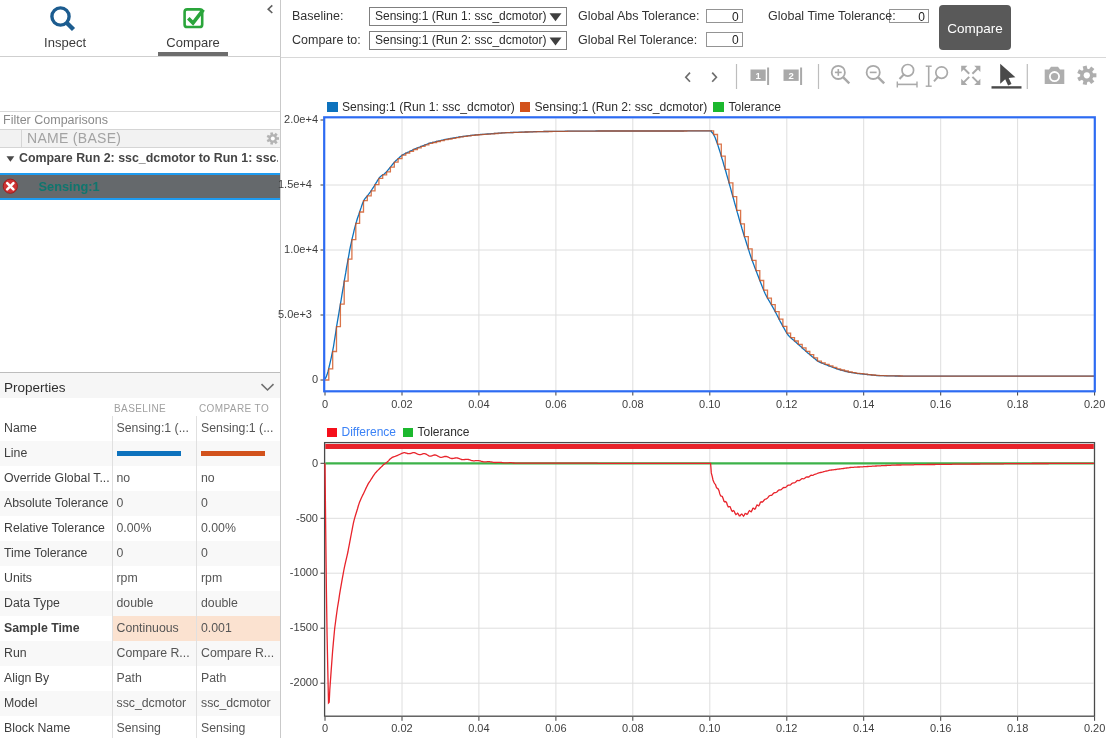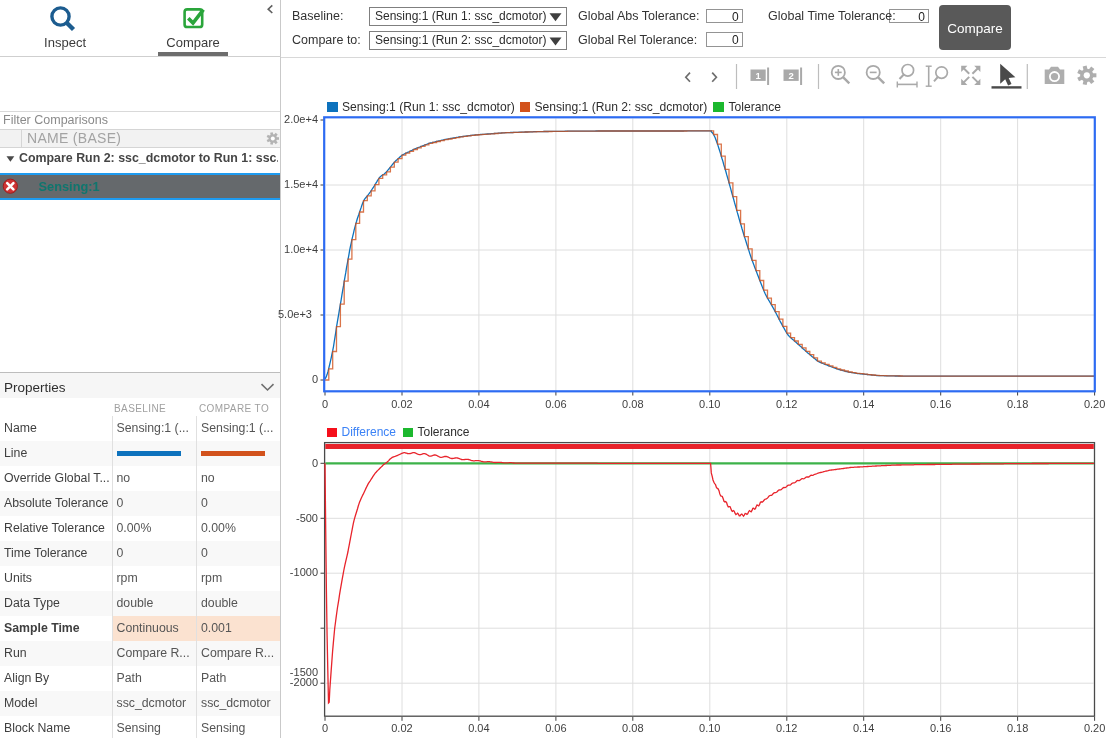--- a/index.html
+++ b/index.html
@@ -265,26 +265,26 @@
 <div class="t" style="left:534.5px;top:99.5px;font-size:12.1px;color:#2e2e2e;line-height:15.0px;">Sensing:1 (Run 2: ssc_dcmotor)</div>
 <div style="position:absolute;left:713px;top:101.5px;width:10.5px;height:10.5px;background:#1cb82e"></div>
 <div class="t" style="left:728.5px;top:99.5px;font-size:12.1px;color:#2e2e2e;line-height:15.0px;">Tolerance</div>
 <div style="position:absolute;left:327px;top:427.5px;width:9.5px;height:9.5px;background:#f50f1b"></div>
 <div class="t" style="left:341.5px;top:424.6px;font-size:12px;color:#3b82f6;line-height:14.9px;">Difference</div>
 <div style="position:absolute;left:403px;top:427.5px;width:9.5px;height:9.5px;background:#1cb82e"></div>
 <div class="t" style="left:417.5px;top:424.6px;font-size:12px;color:#2e2e2e;line-height:14.9px;">Tolerance</div>
 <div class="t" style="left:278px;top:373.2px;font-size:11px;color:#3f3f3f;line-height:13.6px;width:40px;text-align:right;">0</div>
 <div class="t" style="left:278px;top:308.2px;font-size:11px;color:#3f3f3f;line-height:13.6px;width:40px;">5.0e+3</div>
 <div class="t" style="left:278px;top:243.2px;font-size:11px;color:#3f3f3f;line-height:13.6px;width:40px;text-align:right;">1.0e+4</div>
-<div class="t" style="left:278px;top:178.2px;font-size:11px;color:#3f3f3f;line-height:13.6px;width:40px;text-align:right;">1.5e+4</div>
+<div class="t" style="left:278px;top:178.2px;font-size:11px;color:#3f3f3f;line-height:13.6px;width:40px;text-align:left;">1.5e+4</div>
 <div class="t" style="left:278px;top:113.2px;font-size:11px;color:#3f3f3f;line-height:13.6px;width:40px;text-align:right;">2.0e+4</div>
 <div class="t" style="left:278px;top:456.5px;font-size:11px;color:#3f3f3f;line-height:13.6px;width:40px;text-align:right;">0</div>
 <div class="t" style="left:278px;top:511.5px;font-size:11px;color:#3f3f3f;line-height:13.6px;width:40px;text-align:right;">-500</div>
 <div class="t" style="left:278px;top:566.4px;font-size:11px;color:#3f3f3f;line-height:13.6px;width:40px;text-align:right;">-1000</div>
-<div class="t" style="left:278px;top:621.4px;font-size:11px;color:#3f3f3f;line-height:13.6px;width:40px;text-align:right;margin-top:45px;">-1500</div>
+<div class="t" style="left:278px;top:621.4px;font-size:11px;color:#3f3f3f;line-height:13.6px;width:40px;text-align:right;">-1500</div>
 <div class="t" style="left:278px;top:676.4px;font-size:11px;color:#3f3f3f;line-height:13.6px;width:40px;text-align:right;">-2000</div>
 <div class="t" style="left:305.0px;top:397.7px;font-size:11px;color:#3f3f3f;line-height:13.6px;width:40px;text-align:center;">0</div>
 <div class="t" style="left:305.0px;top:721.9px;font-size:11px;color:#3f3f3f;line-height:13.6px;width:40px;text-align:center;">0</div>
 <div class="t" style="left:381.96000000000004px;top:397.7px;font-size:11px;color:#3f3f3f;line-height:13.6px;width:40px;text-align:center;">0.02</div>
 <div class="t" style="left:381.96000000000004px;top:721.9px;font-size:11px;color:#3f3f3f;line-height:13.6px;width:40px;text-align:center;">0.02</div>
 <div class="t" style="left:458.92px;top:397.7px;font-size:11px;color:#3f3f3f;line-height:13.6px;width:40px;text-align:center;">0.04</div>
 <div class="t" style="left:458.92px;top:721.9px;font-size:11px;color:#3f3f3f;line-height:13.6px;width:40px;text-align:center;">0.04</div>
 <div class="t" style="left:535.88px;top:397.7px;font-size:11px;color:#3f3f3f;line-height:13.6px;width:40px;text-align:center;">0.06</div>
 <div class="t" style="left:535.88px;top:721.9px;font-size:11px;color:#3f3f3f;line-height:13.6px;width:40px;text-align:center;">0.06</div>
 <div class="t" style="left:612.84px;top:397.7px;font-size:11px;color:#3f3f3f;line-height:13.6px;width:40px;text-align:center;">0.08</div>

